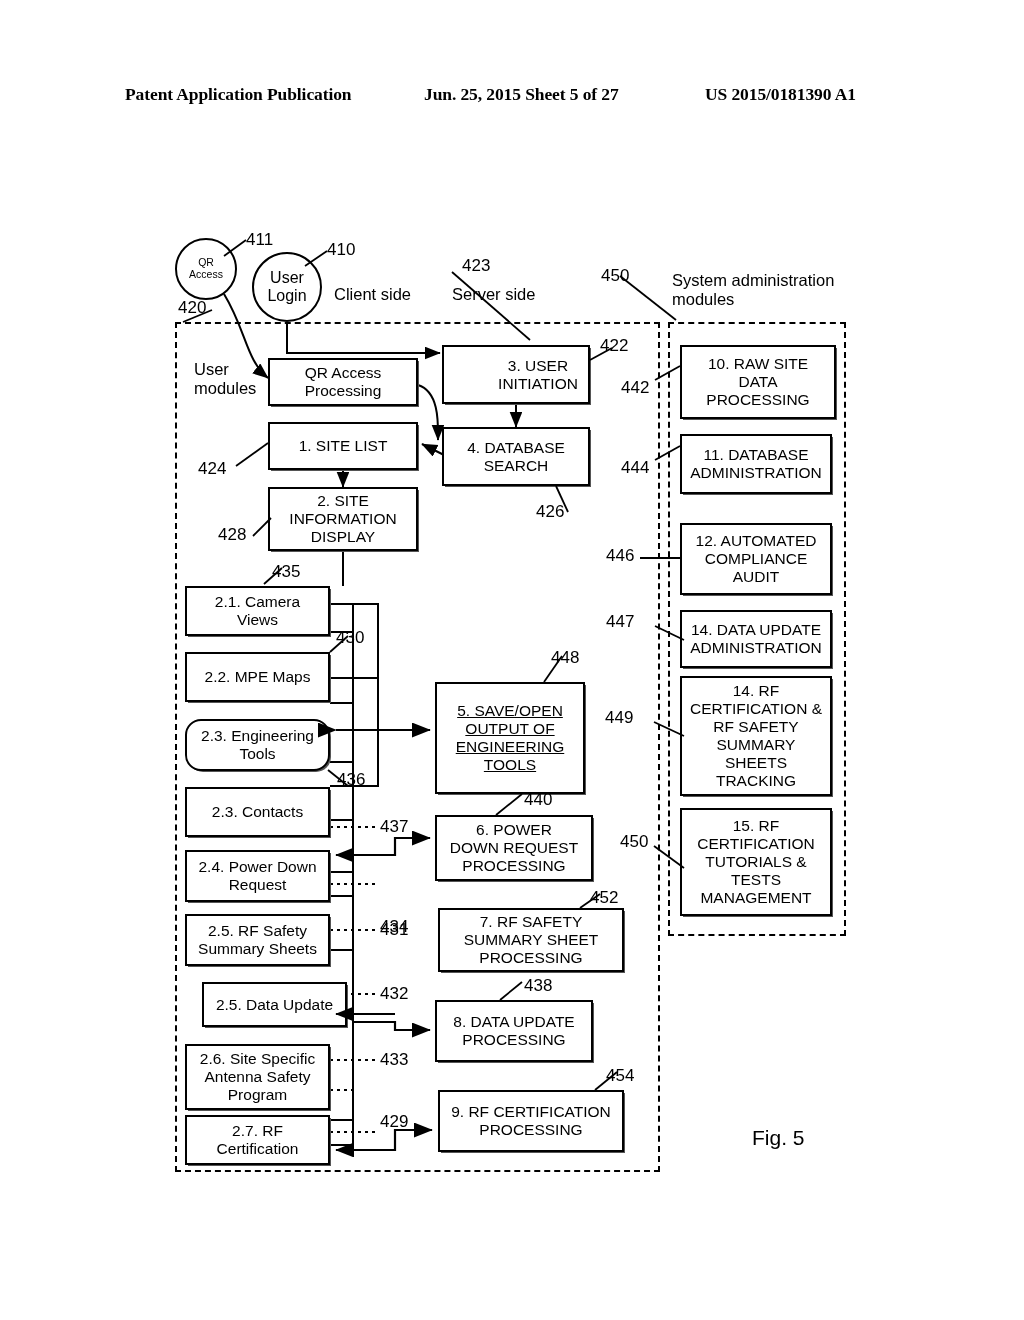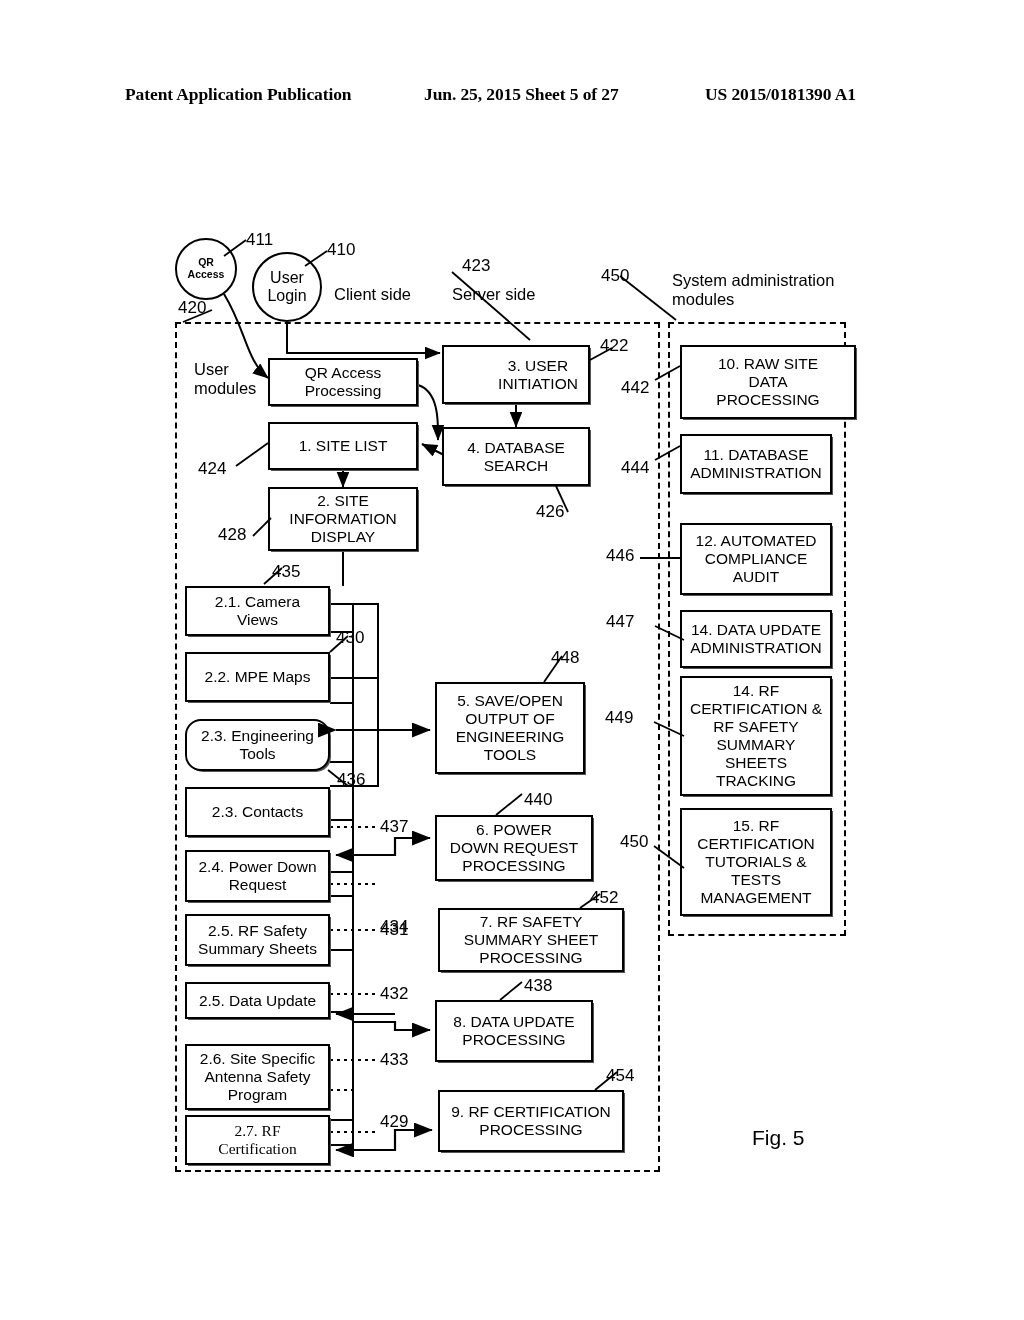--- a/index.html
+++ b/index.html
@@ -179,21 +179,21 @@
     <path d="M330,1060 L378,1060"></path>
     <path d="M330,1090 L353,1090"></path>
     <path d="M330,1132 L378,1132"></path>
   </g>
 </svg>
 
 <div class="group-boundary" id="boundary-user-modules"></div>
 <div class="group-boundary" id="boundary-admin-modules"></div>
 
 <div class="circle" id="circle-qr-access">
-  <span style="white-space:pre-line;font-weight:bold;">QR
+  <span style="white-space:pre-line;">QR
 Access</span>
 </div>
 <div class="circle" id="circle-user-login">
   <span style="white-space:pre-line;">User
 Login</span>
 </div>
 
 <div class="plain-label" style="left:334px; top:285px;">Client side</div>
 <div class="plain-label" style="left:452px; top:285px;">Server side</div>
 <div class="plain-label" style="left:194px; top:360px;">User
@@ -231,42 +231,42 @@
   <span style="white-space:pre-line;">2.3. Contacts</span>
 </div>
 <div class="pbox" style="left:185px; top:850px; width:145px; height:52px;">
   <span style="white-space:pre-line;">2.4. Power Down
 Request</span>
 </div>
 <div class="pbox" style="left:185px; top:914px; width:145px; height:52px;">
   <span style="white-space:pre-line;">2.5. RF Safety
 Summary Sheets</span>
 </div>
-<div class="pbox" style="left:185px; top:982px; width:145px; height:37px;">
+<div class="pbox" style="left:202px; top:982px; width:145px; height:45px;">
   <span style="white-space:pre-line;">2.5. Data Update</span>
 </div>
 <div class="pbox" style="left:185px; top:1044px; width:145px; height:66px;">
   <span style="white-space:pre-line;">2.6. Site Specific
 Antenna Safety
 Program</span>
 </div>
-<div class="pbox" style="left:185px; top:1115px; width:145px; height:50px;font-family:Liberation Serif, serif;">
+<div class="pbox" style="left:185px; top:1115px; width:145px; height:50px;">
   <span style="white-space:pre-line;">2.7.  RF
 Certification</span>
 </div>
 
 <div class="pbox" style="left:442px; top:345px; width:148px; height:59px;padding-left:48px;">
   <span style="white-space:pre-line;">3. USER
 INITIATION</span>
 </div>
 <div class="pbox" style="left:442px; top:427px; width:148px; height:59px;">
   <span style="white-space:pre-line;">4. DATABASE
 SEARCH</span>
 </div>
-<div class="pbox" style="left:435px; top:682px; width:150px; height:92px;">
+<div class="pbox" style="left:435px; top:682px; width:150px; height:112px;text-decoration:underline;">
   <span style="white-space:pre-line;">5. SAVE/OPEN
 OUTPUT OF
 ENGINEERING
 TOOLS</span>
 </div>
 <div class="pbox" style="left:435px; top:815px; width:158px; height:66px;">
   <span style="white-space:pre-line;">6. POWER
 DOWN REQUEST
 PROCESSING</span>
 </div>
@@ -277,21 +277,21 @@
 </div>
 <div class="pbox" style="left:435px; top:1000px; width:158px; height:62px;">
   <span style="white-space:pre-line;">8. DATA UPDATE
 PROCESSING</span>
 </div>
 <div class="pbox" style="left:438px; top:1090px; width:186px; height:62px;">
   <span style="white-space:pre-line;">9. RF CERTIFICATION
 PROCESSING</span>
 </div>
 
-<div class="pbox" style="left:680px; top:345px; width:176px; height:74px;">
+<div class="pbox" style="left:680px; top:345px; width:156px; height:74px;">
   <span style="white-space:pre-line;">10. RAW SITE
 DATA
 PROCESSING</span>
 </div>
 <div class="pbox" style="left:680px; top:434px; width:152px; height:60px;">
   <span style="white-space:pre-line;">11. DATABASE
 ADMINISTRATION</span>
 </div>
 <div class="pbox" style="left:680px; top:523px; width:152px; height:72px;">
   <span style="white-space:pre-line;">12. AUTOMATED

